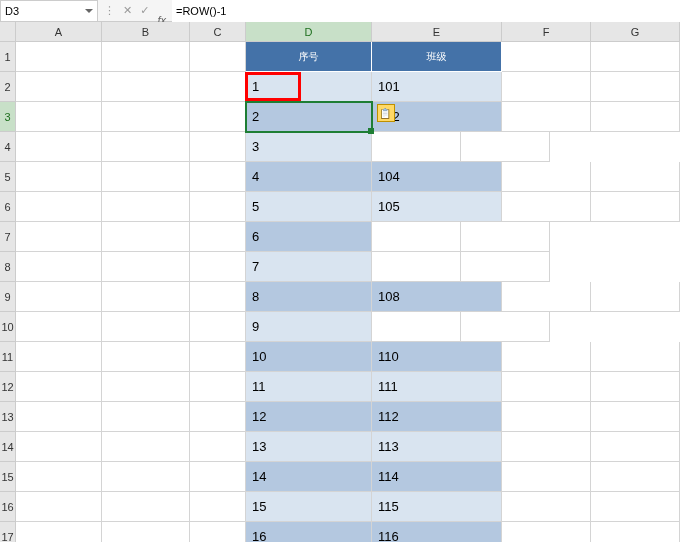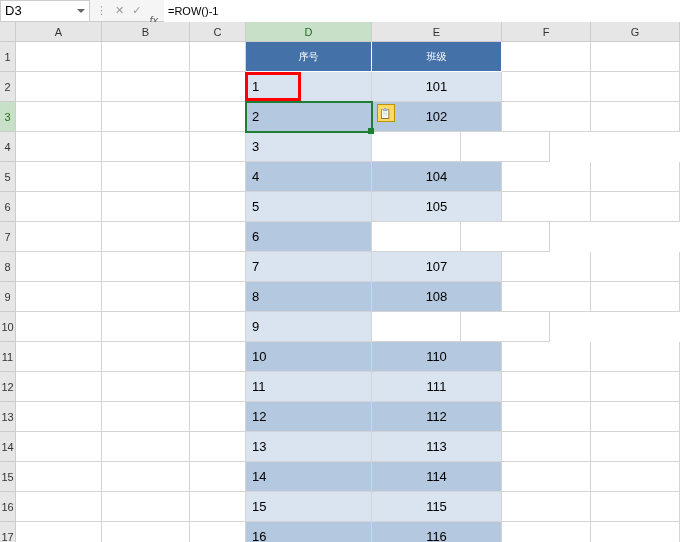--- a/index.html
+++ b/index.html
@@ -6,26 +6,26 @@
     body { font-family: Arial, "Microsoft YaHei", sans-serif; font-size: 12px; overflow: hidden; }
     
     .formula-bar {
       display: flex;
       align-items: center;
       border-bottom: 1px solid #ccc;
       height: 22px;
       background: #f5f5f5;
     }
     .name-box {
-      width: 90px;
+      width: 98px;
       height: 22px;
       border: 1px solid #ccc;
       background: white;
       padding: 2px 4px;
-      font-size: 13px;
+      font-size: 11px;
       display: flex;
       align-items: center;
     }
     .name-box-dropdown {
       border-left: 4px solid transparent;
       border-right: 4px solid transparent;
       border-top: 4px solid #666;
       margin-left: auto;
     }
     .fx-buttons {
@@ -107,21 +107,21 @@
     .cell.header-cell {
       background: #4472a8;
       color: white;
       justify-content: center;
       font-size: 10px;
       border-right: 1px solid #fff;
       border-bottom: 1px solid #fff;
     }
     .cell.band-odd { background: #d9e4f0; }
     .cell.band-even { background: #b4c8e0; }
-    .cell.center { justify-content: center; }
+    .cell.center { }
     .cell.selected {
       outline: 2px solid #1e7e34;
       outline-offset: -1px;
       z-index: 2;
     }
     
     .red-box {
       position: absolute;
       border: 3px solid #ff0000;
       pointer-events: none;
@@ -286,23 +286,20 @@
         <div class="cell c-G"></div>
       </div>
       <div class="row">
         <div class="row-header">8</div>
         <div class="cell c-A"></div>
         <div class="cell c-B"></div>
         <div class="cell c-C"></div>
         <div class="cell c-D band-odd">
           <span>7</span>
         </div>
-        <div class="cell c-E band-odd center">
-          <span>107</span>
-        </div>
         <div class="cell c-F"></div>
         <div class="cell c-G"></div>
       </div>
       <div class="row">
         <div class="row-header">9</div>
         <div class="cell c-A"></div>
         <div class="cell c-B"></div>
         <div class="cell c-C"></div>
         <div class="cell c-D band-even">
           <span>8</span>

